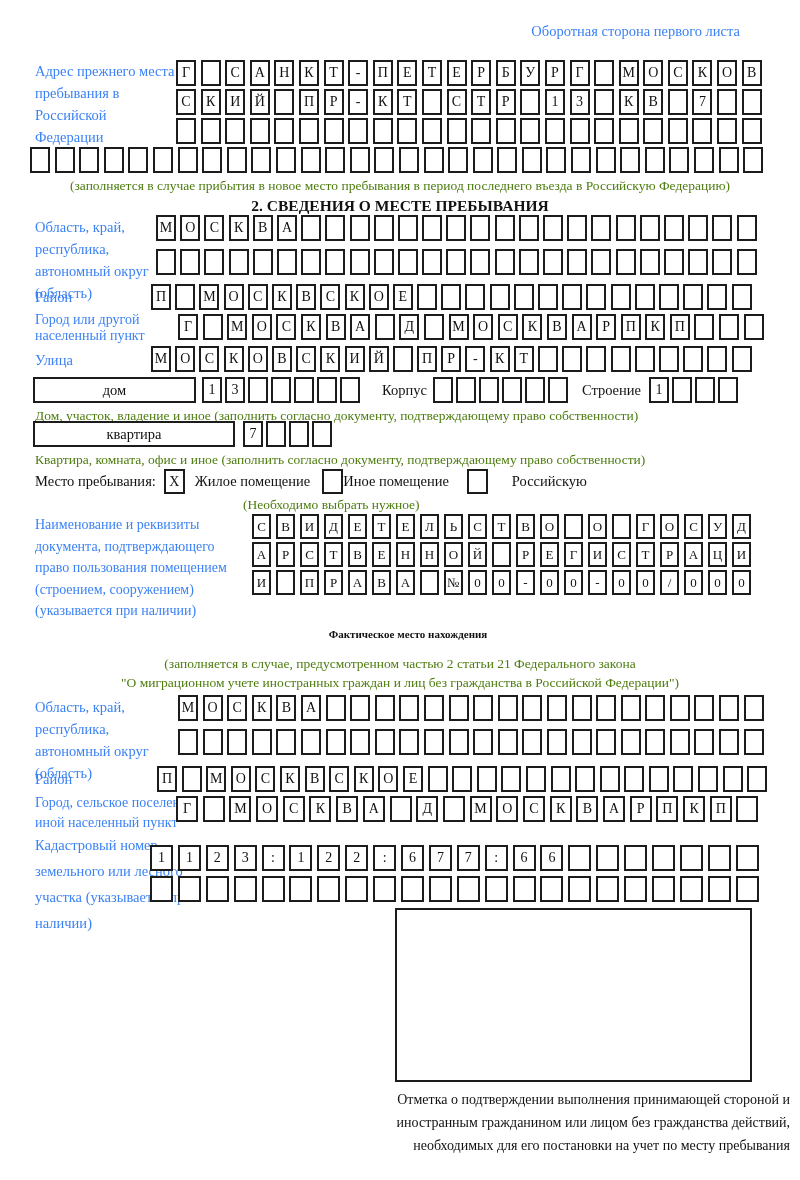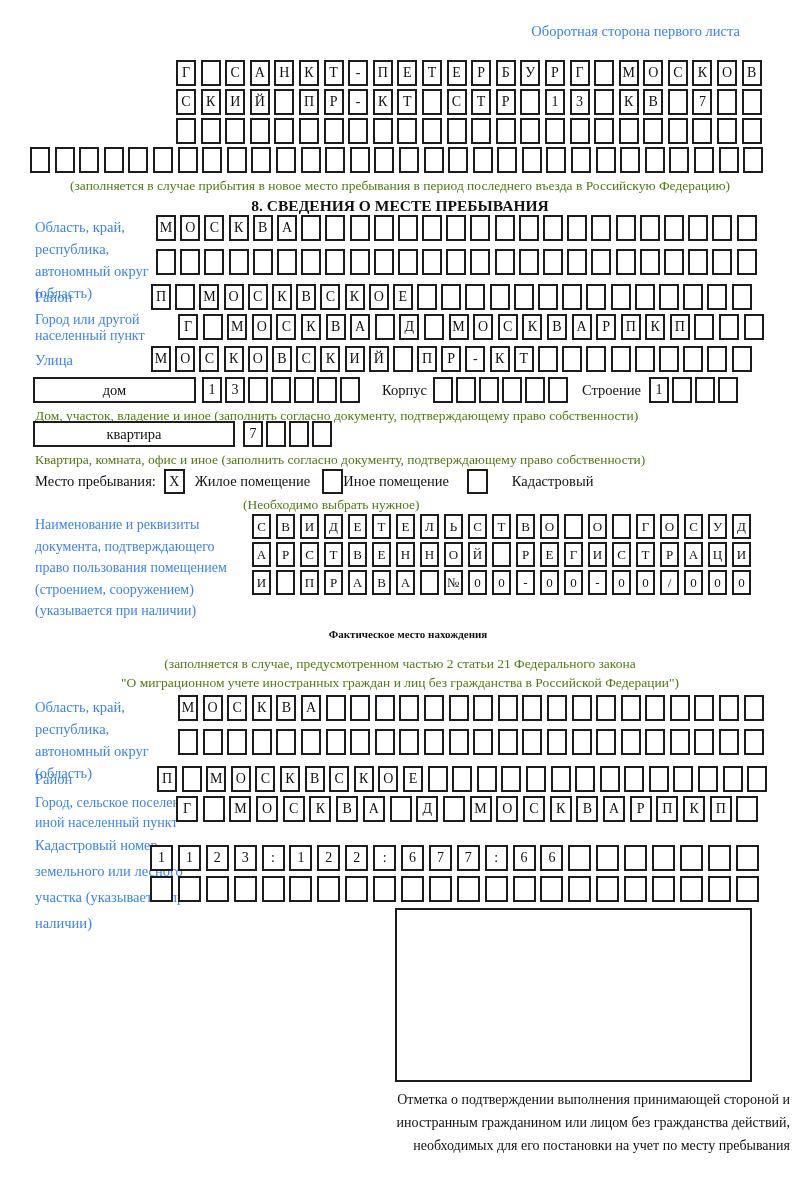--- a/index.html
+++ b/index.html
@@ -39,20 +39,21 @@
   }
   .stamp-box{box-sizing:border-box;border:2px solid #1c1c1c;background:#fff;}
 </style>
 </head>
 <body>
 
 <div class="page">
 
   <div class="abs label" style="top:20px;left:0;width:740px;text-align:right;">Оборотная сторона первого листа</div>
 
+  <div class="abs label" style="top:60px;left:35px;width:140px;">Адрес прежнего места пребывания в Российской Федерации</div>
   <div class="abs cells" style="top:60px;left:176px;">
       <span class="cell">Г</span>
       <span class="cell"></span>
       <span class="cell">С</span>
       <span class="cell">А</span>
       <span class="cell">Н</span>
       <span class="cell">К</span>
       <span class="cell">Т</span>
       <span class="cell">-</span>
       <span class="cell">П</span>
@@ -151,21 +152,21 @@
       <span class="cell"></span>
       <span class="cell"></span>
       <span class="cell"></span>
       <span class="cell"></span>
       <span class="cell"></span>
       <span class="cell"></span>
       <span class="cell"></span>
     </div>
   <div class="abs note center" style="top:177px;">(заполняется в случае прибытия в новое место пребывания в период последнего въезда в Российскую Федерацию)</div>
 
-  <div class="abs title center" style="top:197px;">8. СВЕДЕНИЯ О МЕСТЕ ПРЕБЫВАНИЯ</div>
+  <div class="abs title center" style="top:197px;">2. СВЕДЕНИЯ О МЕСТЕ ПРЕБЫВАНИЯ</div>
 
   <div class="abs label" style="top:216px;left:35px;width:122px;">Область, край, республика, автономный округ (область)</div>
   <div class="abs cells p25" style="top:215px;left:156px;">
       <span class="cell">М</span>
       <span class="cell">О</span>
       <span class="cell">С</span>
       <span class="cell">К</span>
       <span class="cell">В</span>
       <span class="cell">А</span>
       <span class="cell"></span>
@@ -343,21 +344,21 @@
   </div>
   <div class="abs note" style="top:451px;left:35px;">Квартира, комната, офис и иное (заполнить согласно документу, подтверждающему право собственности)</div>
 
   <div class="abs inline-row" style="top:469px;left:35px;">
     <span>Место пребывания:</span>
     <span class="cbox" style="margin-left:8px;">X</span>
     <span style="margin-left:10px;">Жилое помещение</span>
     <span class="cbox" style="margin-left:12px;"></span>
     <span style="margin-left:0;">Иное помещение</span>
     <span class="cbox" style="margin-left:18px;"></span>
-    <span style="margin-left:24px;">Кадастровый</span>
+    <span style="margin-left:24px;">Российскую</span>
   </div>
   <div class="abs note" style="top:496px;left:243px;">(Необходимо выбрать нужное)</div>
 
   <div class="abs label" style="top:514px;left:35px;width:207px;font-size:14px;line-height:21.5px;">Наименование и реквизиты документа, подтверждающего право пользования помещением (строением, сооружением) (указывается при наличии)</div>
   <div class="abs cells docrow" style="top:514px;left:252px;">
       <span class="cell">С</span>
       <span class="cell">В</span>
       <span class="cell">И</span>
       <span class="cell">Д</span>
       <span class="cell">Е</span>

